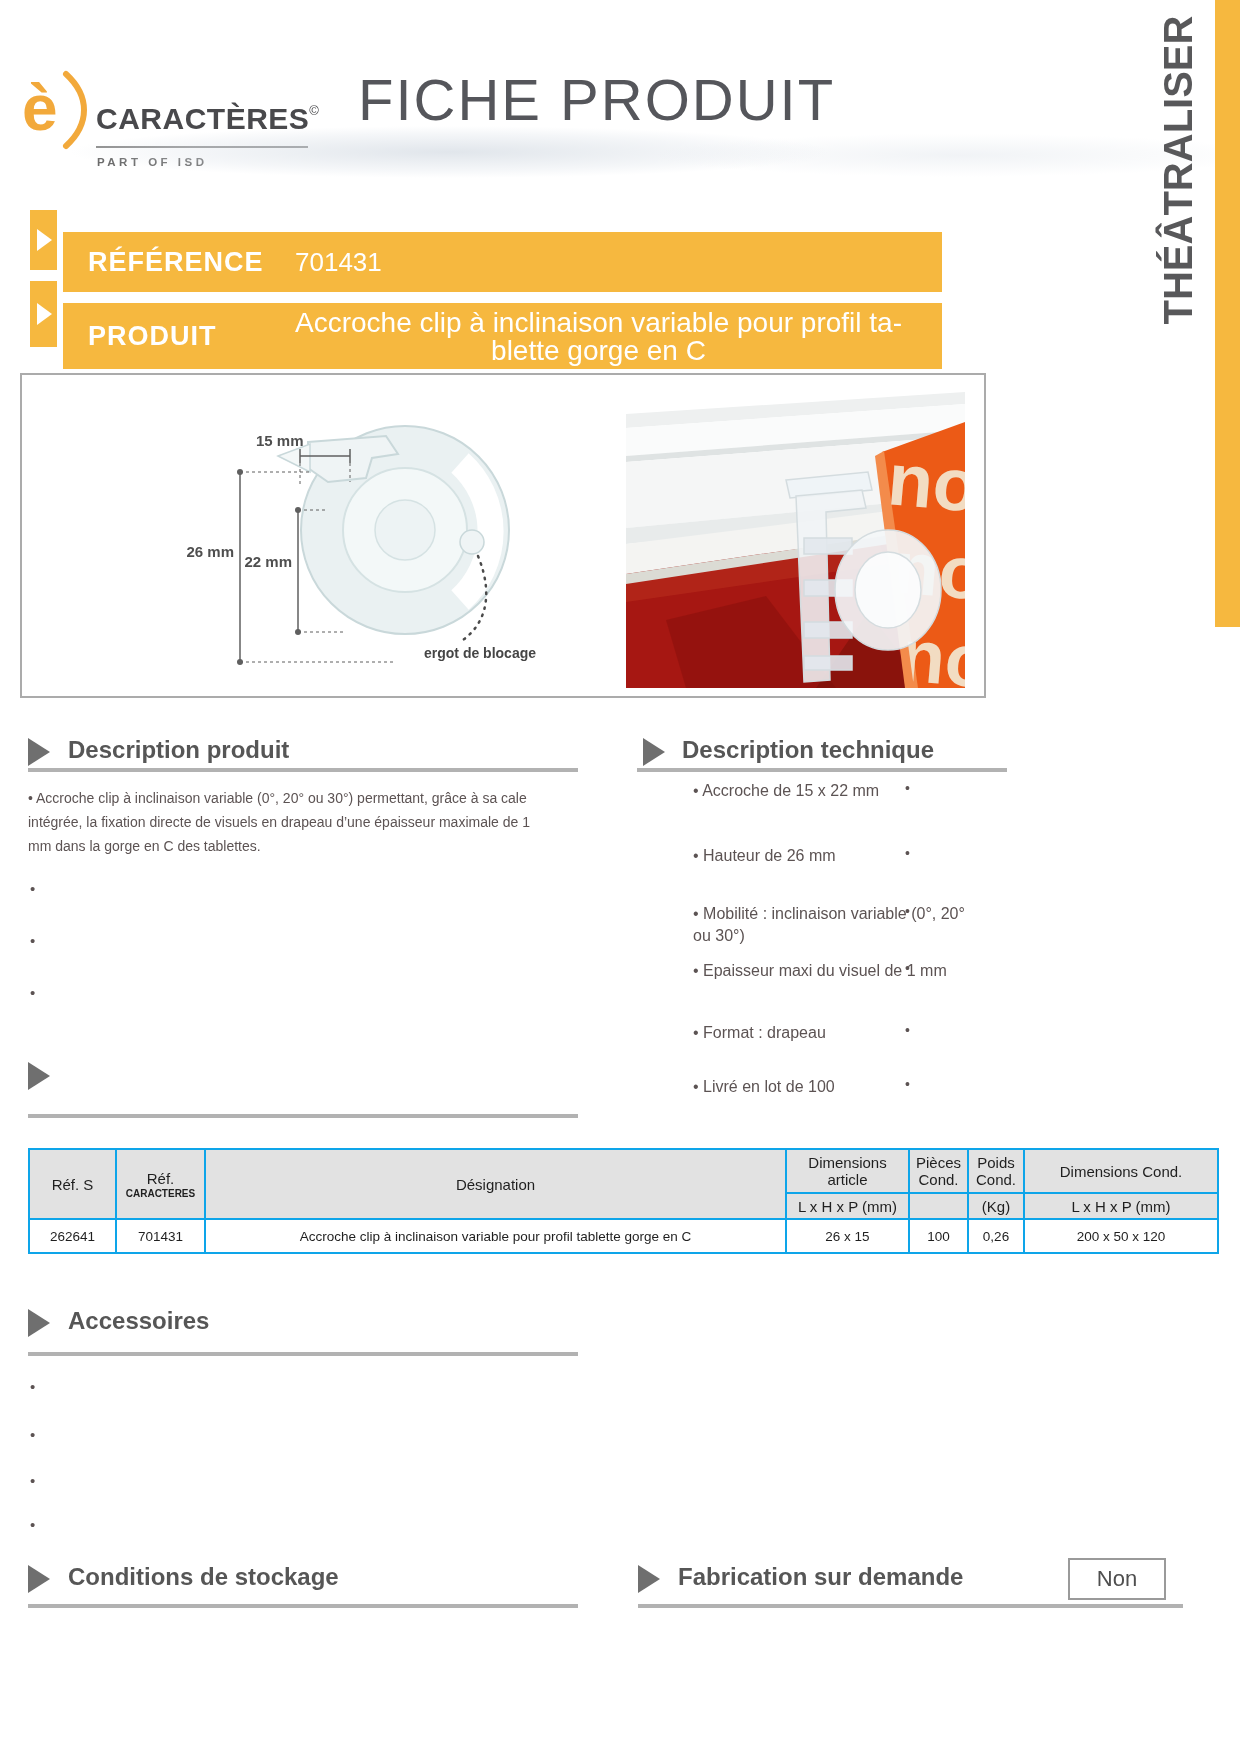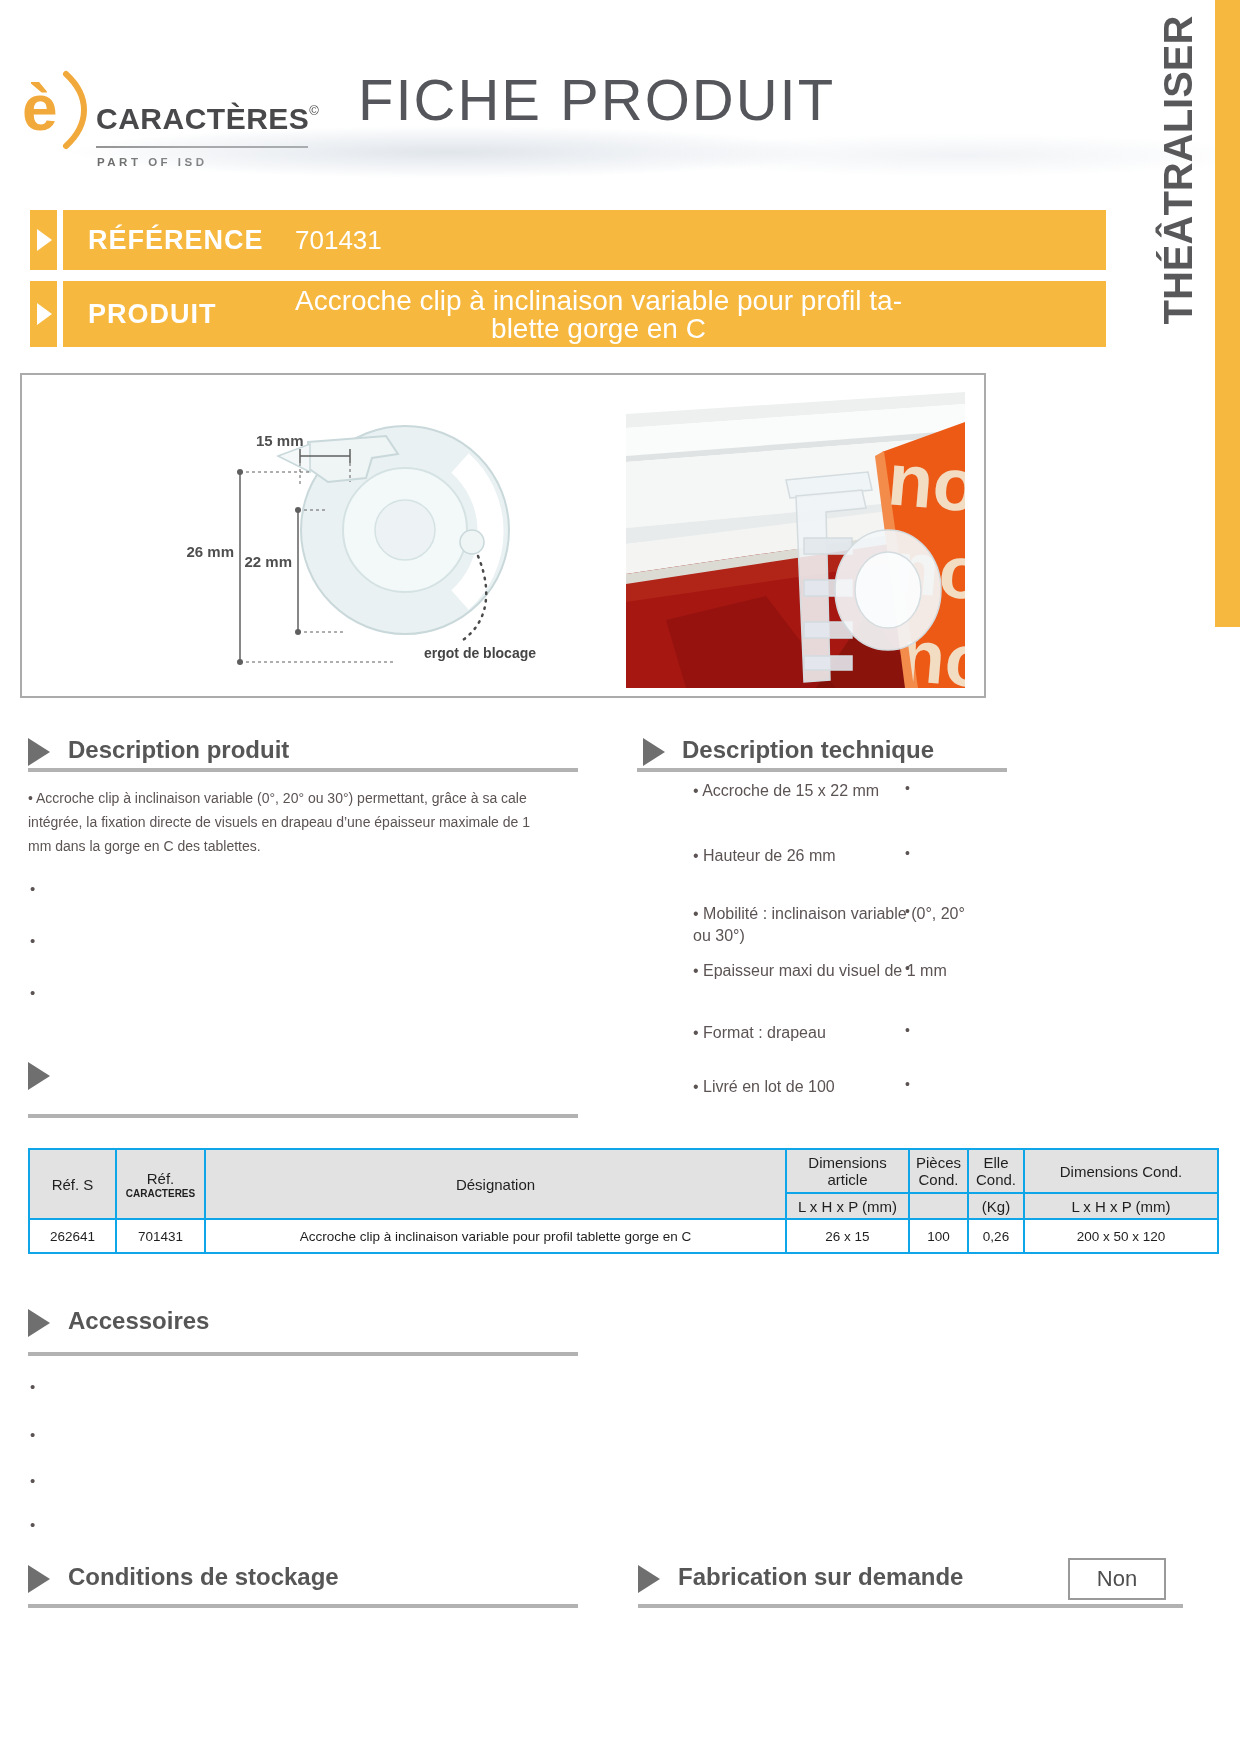--- a/index.html
+++ b/index.html
@@ -24,21 +24,21 @@
   .side-strip{position:absolute;left:1215px;top:0;width:25px;height:627px;background:#F6B83F;}
   .vertical-label{
     position:absolute;left:1008px;top:143px;width:340px;height:54px;line-height:54px;
     transform:rotate(-90deg);transform-origin:center;
     font-size:40px;font-weight:700;color:#58585A;text-align:center;white-space:nowrap;
   }
   
   .arrow-box{position:absolute;left:30px;width:27px;background:#F6B83F;}
   .arrow-box .tri-white{position:absolute;left:7px;top:50%;margin-top:-11px;width:0;height:0;
     border-left:15px solid #ffffff;border-top:11px solid transparent;border-bottom:11px solid transparent;}
-  .banner-bar{position:absolute;left:63px;width:1043px;background:#F6B83F;color:#ffffff;}
+  .banner-bar{position:absolute;left:63px;width:879px;background:#F6B83F;color:#ffffff;margin-top:22px;}
   .banner-label{position:absolute;left:25px;top:0;font-weight:700;font-size:27px;letter-spacing:1px;}
   .banner-value{position:absolute;left:232px;top:0;font-size:26px;font-weight:400;}
   .banner-desc{position:absolute;left:232px;top:6px;font-size:28px;line-height:28px;font-weight:400;text-align:center;}
   
   .figure-box{position:absolute;left:20px;top:373px;width:962px;height:321px;background:#fff;border:2px solid #ABABAB;}
   
   .sec-tri{position:absolute;width:0;height:0;border-left:22px solid #6F6F6F;border-top:14px solid transparent;border-bottom:14px solid transparent;}
   .sec-title{position:absolute;font-size:24px;font-weight:700;color:#565656;white-space:nowrap;}
   .rule{position:absolute;height:4px;background:#B2B2B2;}
   
@@ -221,21 +221,21 @@
     <tbody>
         <tr style="height:44px">
       <th rowspan="2">Réf. S</th>
       <th rowspan="2">
         <span>Réf.</span>
         <span class="ref-sub">CARACTERES</span>
       </th>
       <th rowspan="2">Désignation</th>
       <th>Dimensions article</th>
       <th rowspan="1">Pièces Cond.</th>
-      <th>Elle Cond.</th>
+      <th>Poids Cond.</th>
       <th>Dimensions Cond.</th>
     </tr>
     <tr style="height:26px">
       <th>L x H x P (mm)</th>
       <th></th>
       <th>(Kg)</th>
       <th>L x H x P (mm)</th>
     </tr>
     <tr class="row-data">
       <td>262641</td>

